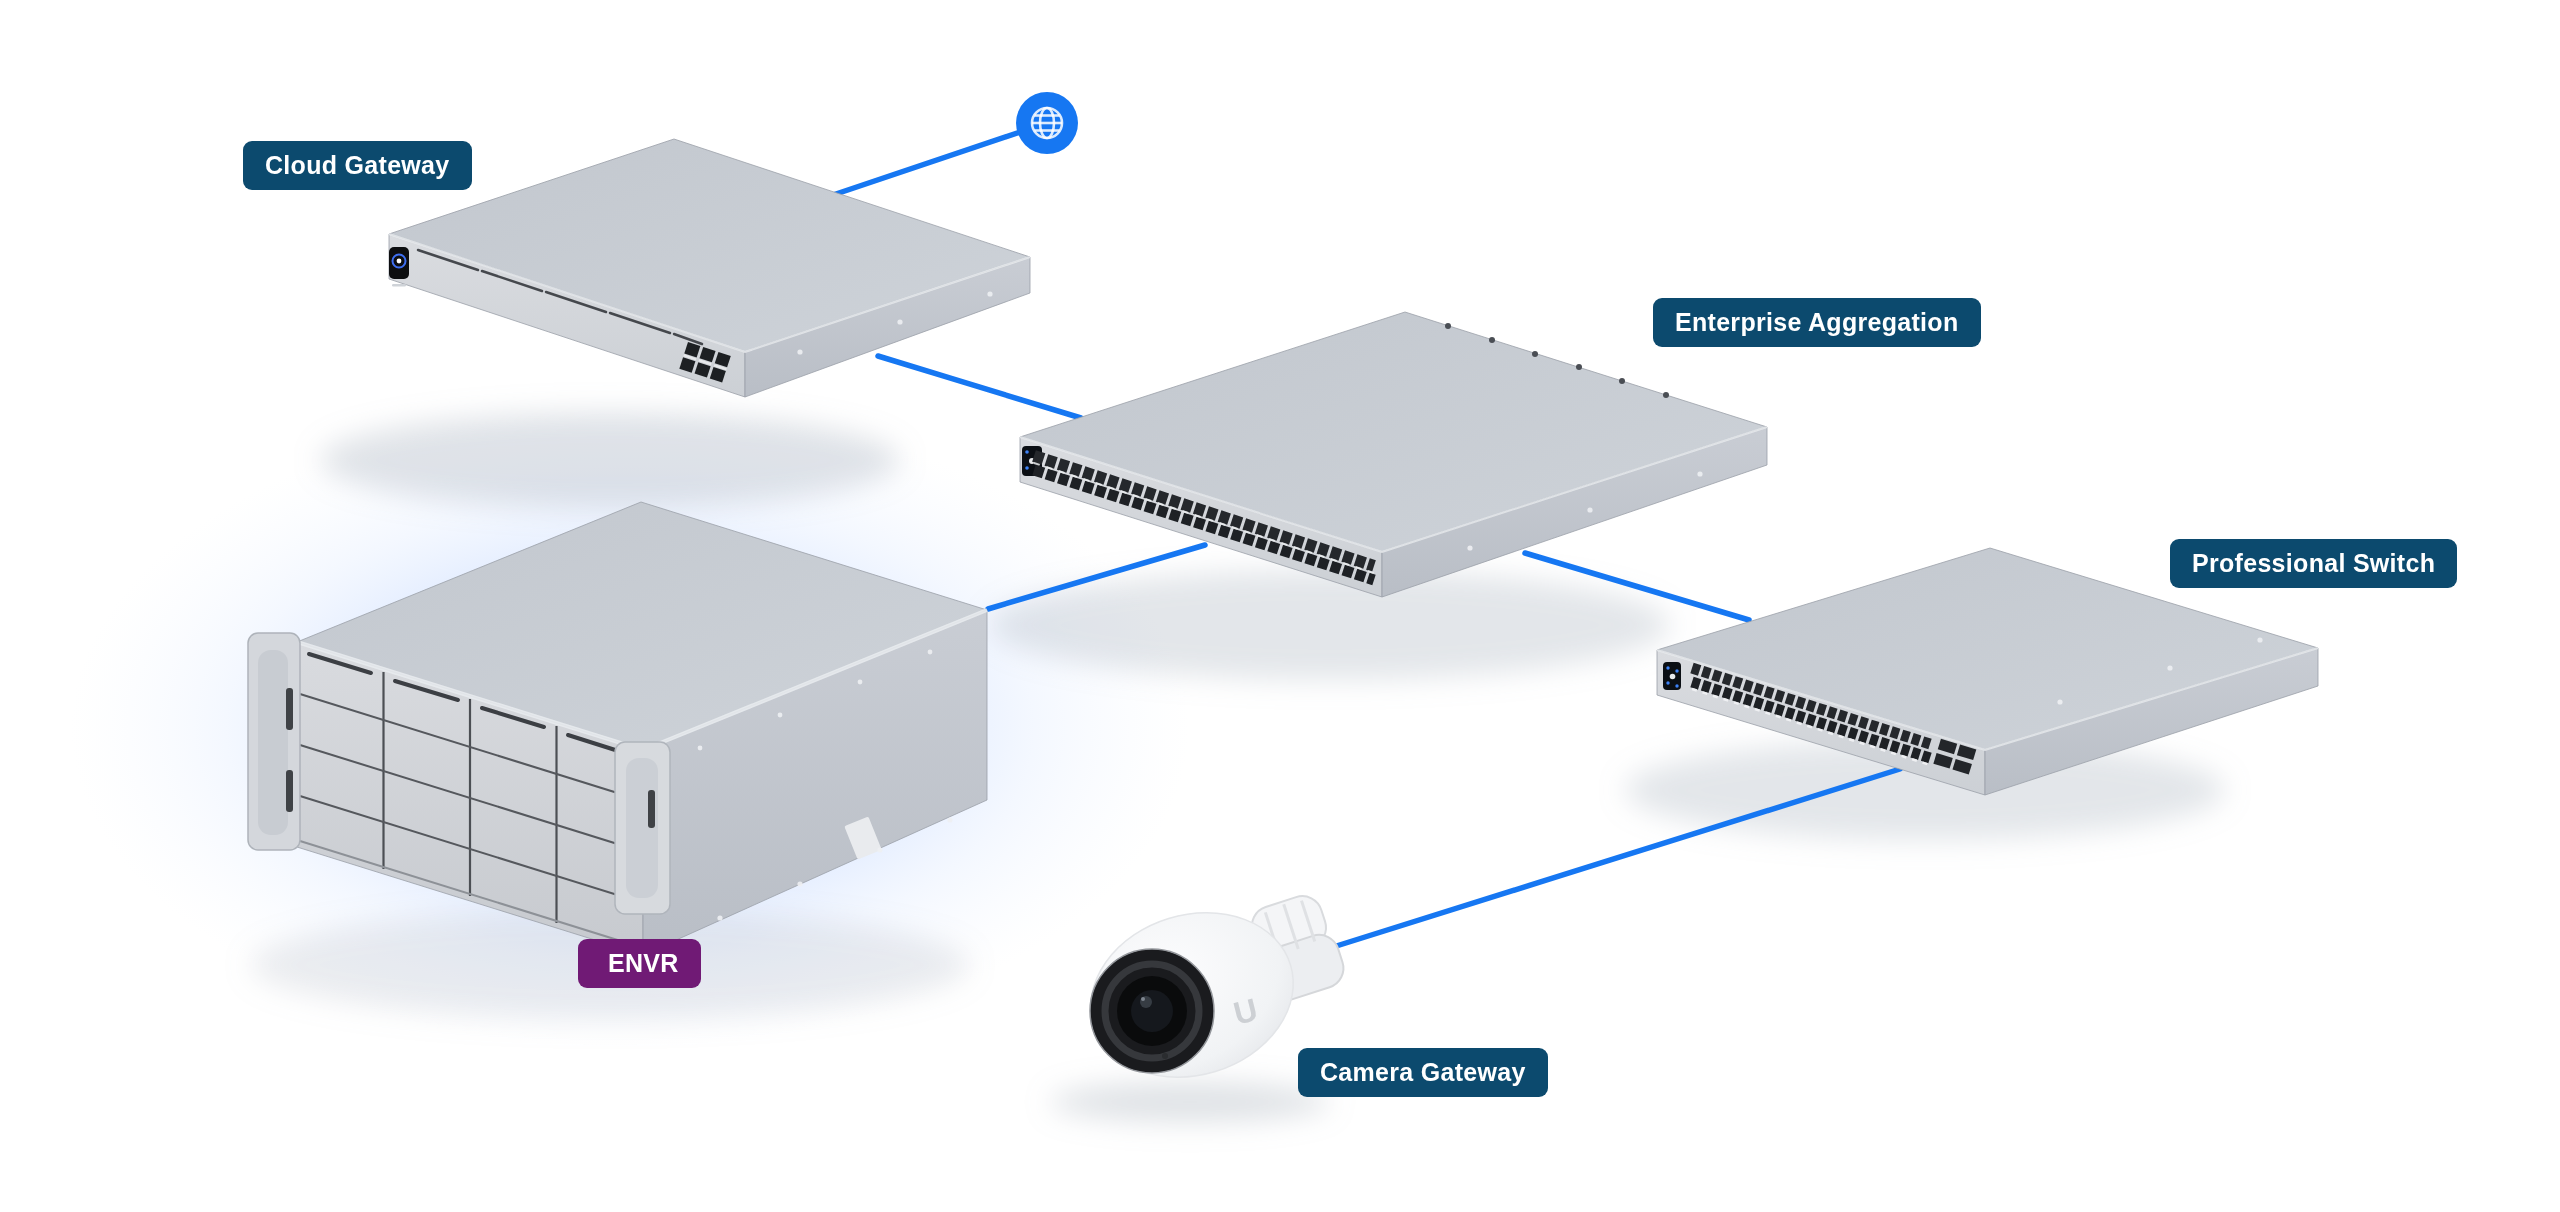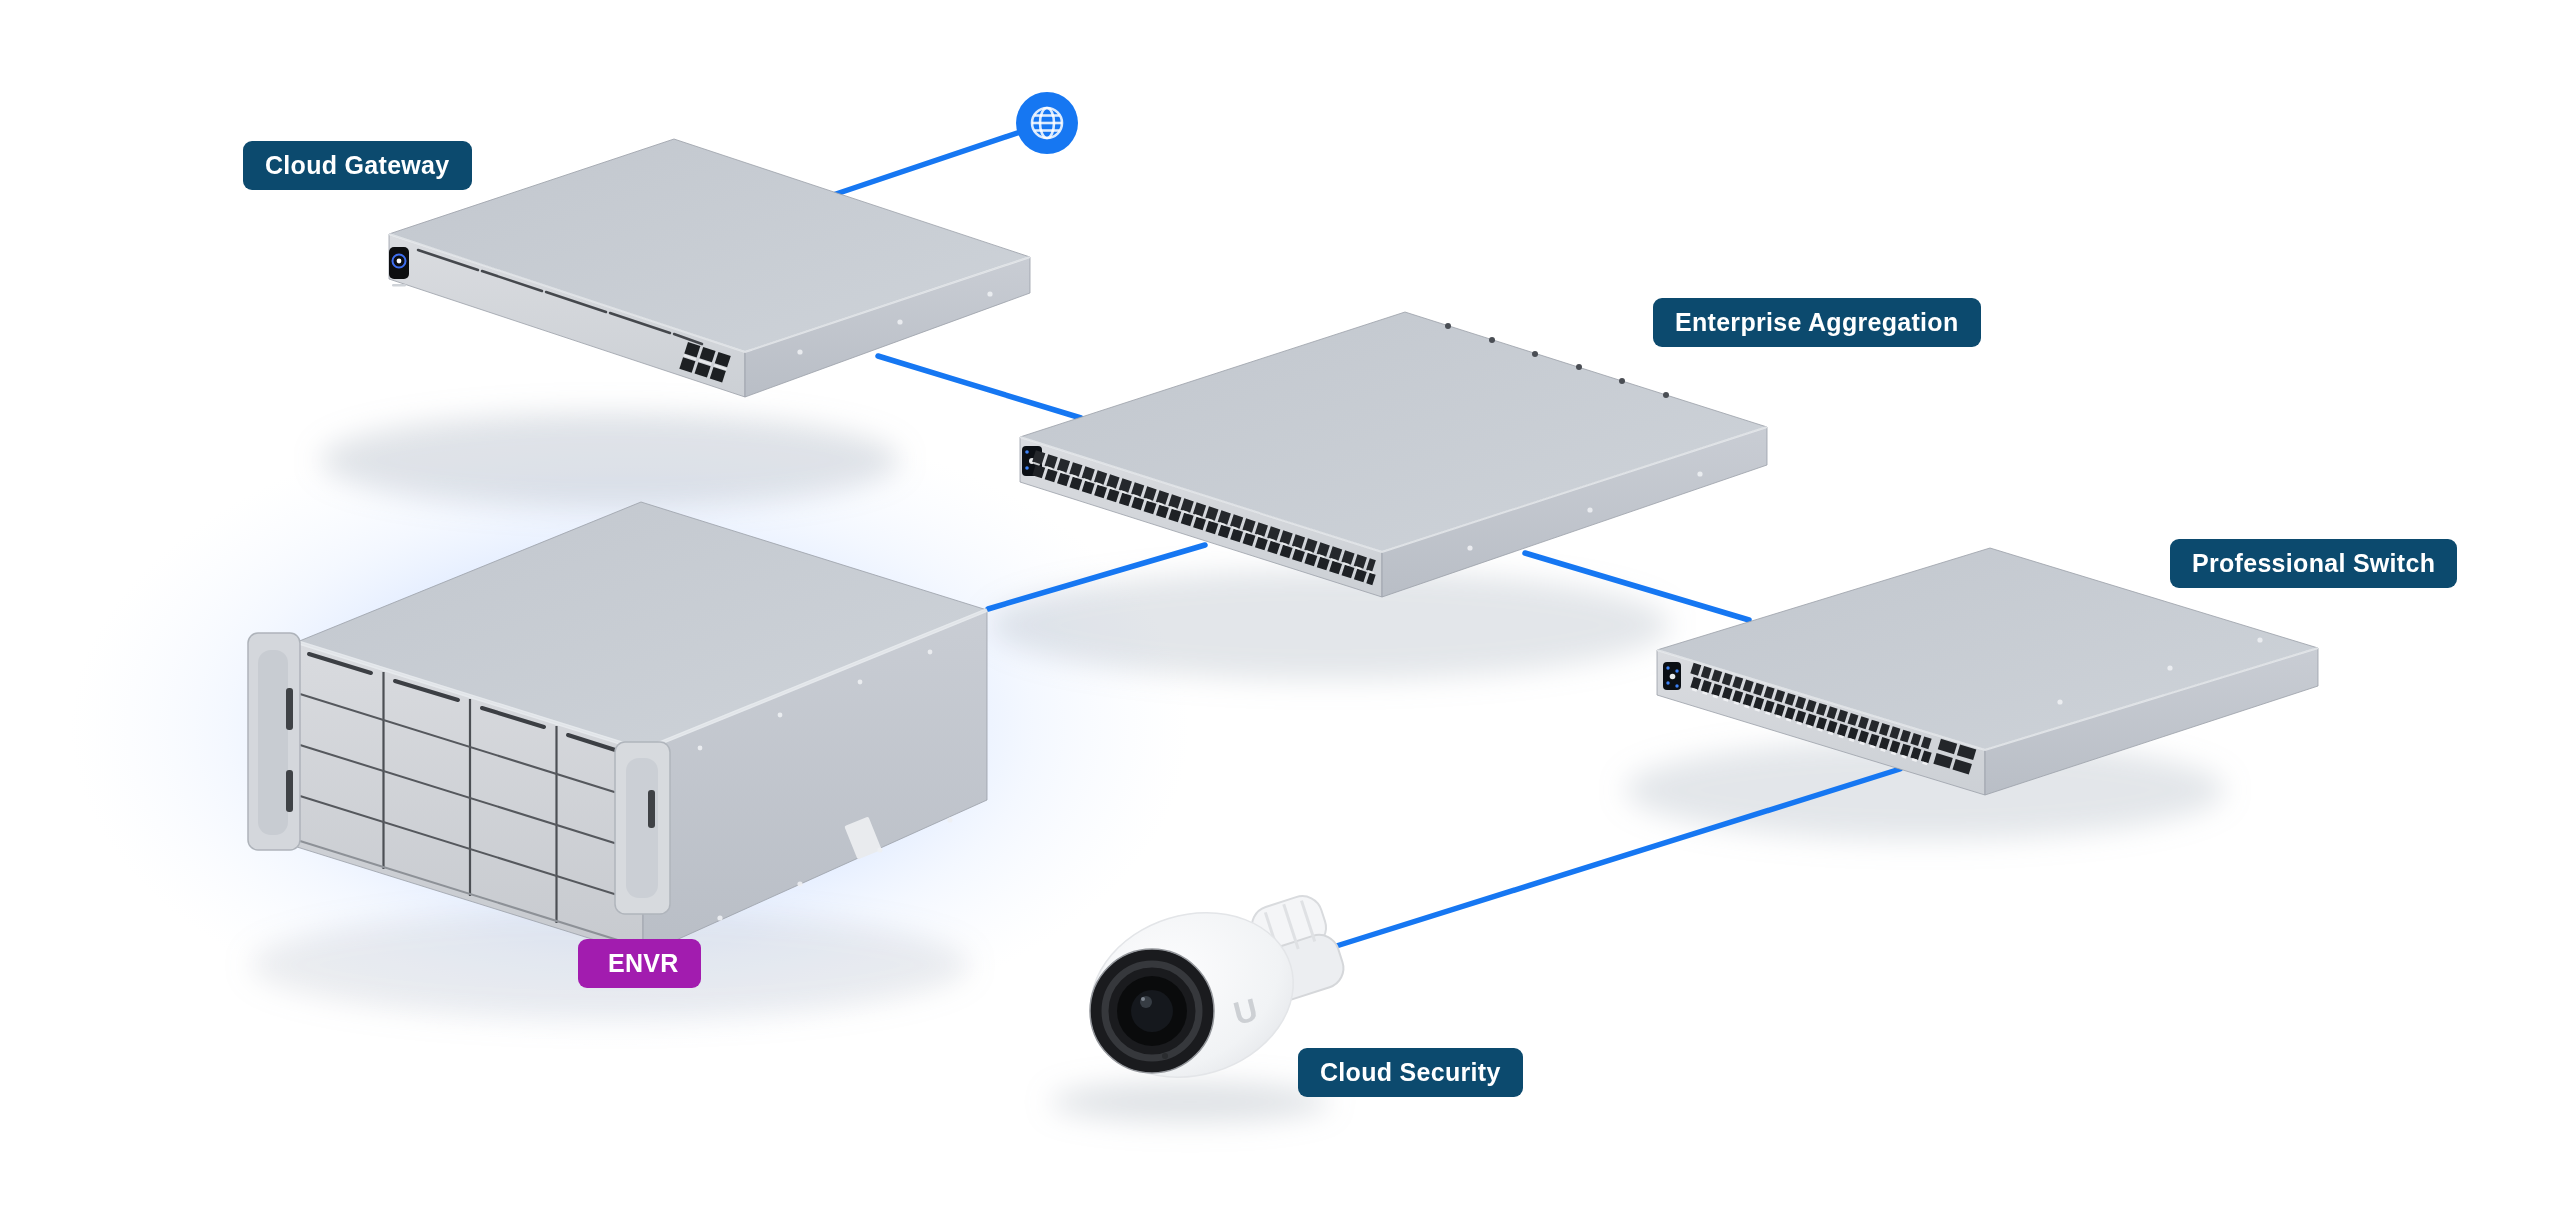--- a/index.html
+++ b/index.html
@@ -15,21 +15,21 @@
     position:absolute;
     background:#0c4a6e;
     color:#ffffff;
     font:700 25px/1 "Liberation Sans",sans-serif;
     letter-spacing:.3px;
     padding:12px 22px;
     border-radius:9px;
     white-space:nowrap;
     user-select:none;
   }
-  .label.blue{background:#a21caf;padding-left:30px;}
+  .label.blue{background:#701a75;padding-left:30px;}
   .lbl-cloud-gateway{left:243px;top:141px;}
   .lbl-enterprise-aggregation{left:1653px;top:298px;}
   .lbl-professional-switch{left:2170px;top:539px;}
   .lbl-envr{left:578px;top:939px;}
   .lbl-camera-security{left:1298px;top:1048px;}
 </style>
 </head>
 <body>
 
 <div id="stage">
@@ -278,15 +278,15 @@
       <line x1="-12.5" y1="-7.5" x2="12.5" y2="-7.5"></line>
       <line x1="-12.5" y1="7.5" x2="12.5" y2="7.5"></line>
     </g>
   </g>
 </svg>
 
 <div class="label lbl-cloud-gateway">Cloud Gateway</div>
 <div class="label lbl-enterprise-aggregation">Enterprise Aggregation</div>
 <div class="label lbl-professional-switch">Professional Switch</div>
 <div class="label blue lbl-envr">ENVR</div>
-<div class="label lbl-camera-security">Cloud Security</div>
+<div class="label lbl-camera-security">Camera Gateway</div>
 
 </div>
 
 </body></html>

